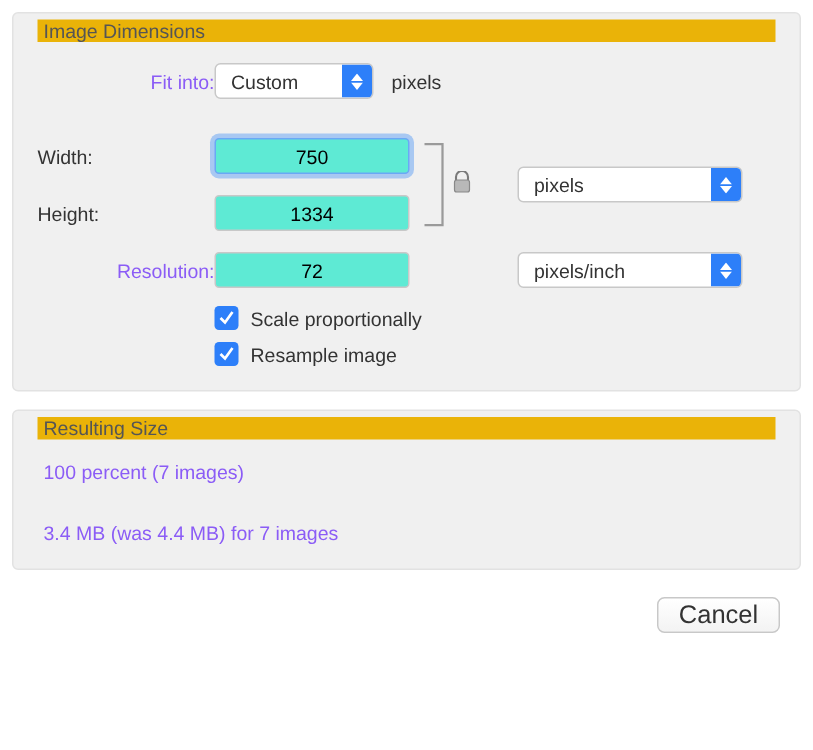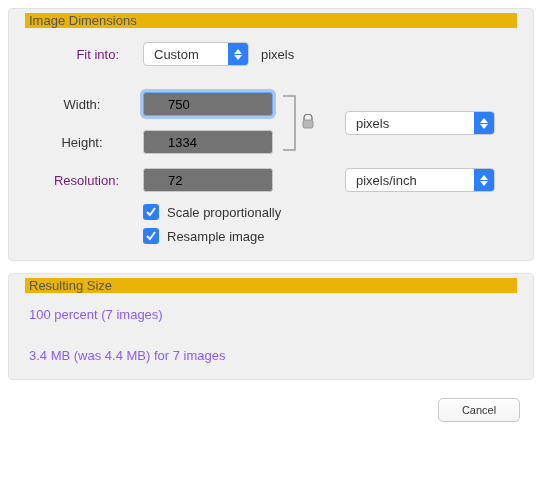--- a/index.html
+++ b/index.html
@@ -28,22 +28,22 @@
   margin-bottom: 8px;
 }
 .row {
   display: flex;
   align-items: center;
   margin-top: 14px;
 }
 .label {
   width: 118px;
   text-align: right;
-  color: #701a75;
-  padding-right: 24px;
+  color: #8b5cf6;
+  padding-right: 0;
 }
 .select {
   display: inline-flex;
   align-items: center;
   background: #fff;
   border: 1px solid #c8c8c8;
   border-radius: 4px;
   height: 24px;
   overflow: hidden;
   cursor: default;
@@ -59,47 +59,48 @@
   display: flex;
   flex-direction: column;
   align-items: center;
   justify-content: center;
   gap: 1px;
 }
 .select .sel-arrows svg { display: block; }
 .select-wide { width: 150px; }
 .input {
   height: 24px;
-  background: #737373;
+  background: #5eead4;
   border: 1px solid #c8c8c8;
   border-radius: 3px;
   padding: 0 24px;
   font-size: 13px;
   width: 130px;
   outline: none;
+  text-align: center;
 }
 .input.focused {
   border: 1px solid #6aa8f5;
   box-shadow: 0 0 0 3px rgba(80,150,245,0.45);
 }
 .unit-text { margin-left: 12px; color: #333; }
 .wh-group {
   display: flex;
   align-items: flex-start;
   margin-top: 26px;
 }
 .wh-fields {
   display: flex;
   flex-direction: column;
   gap: 14px;
 }
 .wh-fields .pair { display: flex; align-items: center; }
 .wh-fields .pair .lab {
   width: 118px;
-  text-align: center;
+  text-align: left;
   padding-right: 4px;
 }
 .bracket-wrap {
   position: relative;
   width: 50px;
   height: 62px;
   margin-left: 8px;
 }
 .bracket-wrap svg { position: absolute; left: 0; top: 0; }
 .lock-icon {
@@ -140,21 +141,21 @@
   display: flex;
   justify-content: flex-end;
   gap: 12px;
   padding: 6px 14px 0 0;
 }
 .btn {
   height: 24px;
   min-width: 82px;
   border-radius: 5px;
   border: 1px solid #c8c8c8;
-  font-size: 11px;
+  font-size: 17px;
   display: inline-flex;
   align-items: center;
   justify-content: center;
   cursor: default;
   background: linear-gradient(#ffffff,#f3f3f3);
 }
 .btn.primary {
   background: linear-gradient(#5aa0fb,#1e72f6);
   border: 1px solid #1862d8;
   color: #fff;

